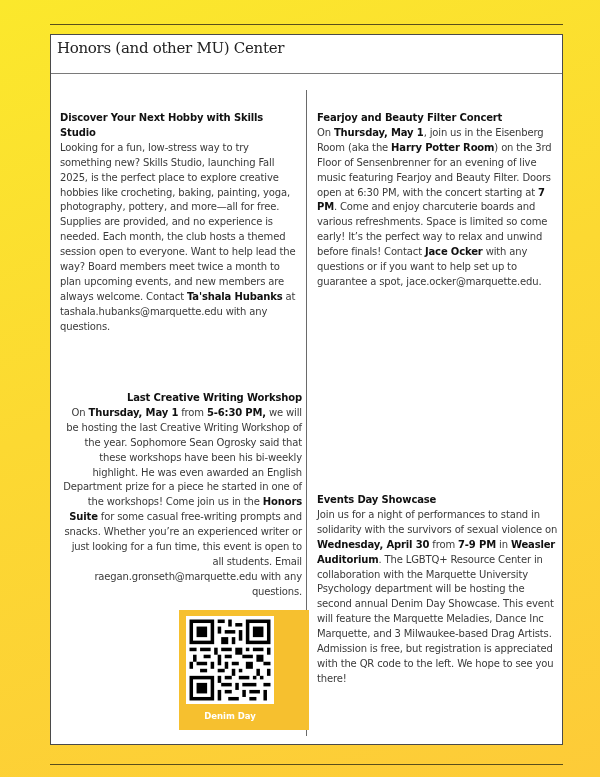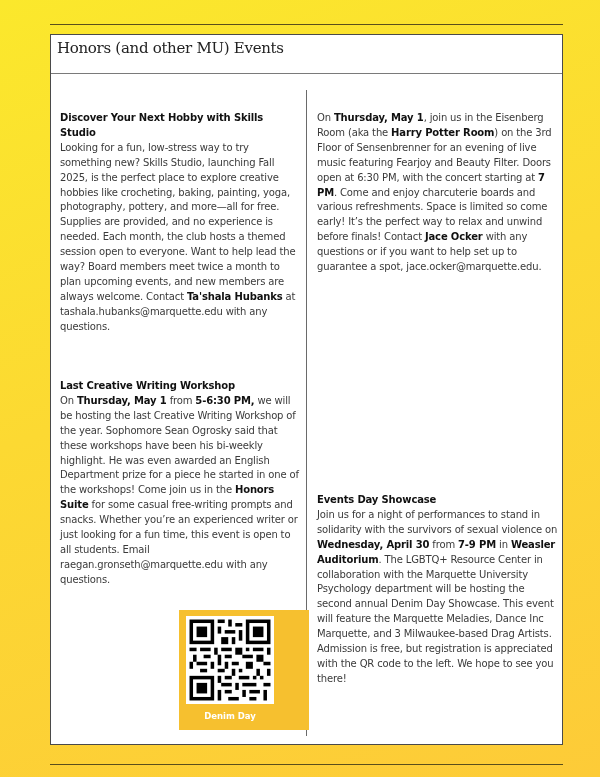--- a/index.html
+++ b/index.html
@@ -27,21 +27,21 @@
   .divider {
     position: absolute; left: 255px; top: 55px; width: 1px; height: 646px; background: #6a6a6a;
   }
   .event {
     position: absolute; font-size: 10px; line-height: 14.9px; color: #3a3a3a;
     letter-spacing: -0.15px;
   }
   .event .title { font-weight: bold; color: #111; display: block; }
   .event b { color: #111; }
   .ev1 { left: 9px; top: 76px; width: 240px; }
-  .ev2 { left: 9px; top: 344px; width: 242px; }
+  .ev2 { left: 9px; top: 356px; width: 242px; text-align: right; }
   .ev3 { left: 266px; top: 76px; width: 240px; }
   .ev4 { left: 266px; top: 458px; width: 244px; }
   .photo {
     position: absolute; left: 264px; top: 304px; width: 237px; height: 94px;
     background: radial-gradient(ellipse at 50% 45%, #6b3a14 0%, #2a160a 45%, #0d0704 100%);
     border: 1px solid #555; overflow: hidden;
   }
   .photo .glow {
     position: absolute; width: 30px; height: 30px; border-radius: 50%;
     background: radial-gradient(circle, rgba(255,190,90,0.75) 0%, rgba(255,150,40,0) 70%);
@@ -65,36 +65,37 @@
     font-size: 8.5px; font-weight: bold; color: #fff;
   }
 </style>
 </head>
 <body>
 
 <div class="rule top"></div>
 
 <div class="box">
   <div class="box-header">
-    <div class="box-title">Honors (and other MU) Events</div>
+    <div class="box-title">Honors (and other MU) Center</div>
   </div>
 
   <div class="divider"></div>
 
   <div class="event ev1">
     <span class="title">Discover Your Next Hobby with Skills Studio</span>
     <span>Looking for a fun, low-stress way to try something new? Skills Studio, launching Fall 2025, is the perfect place to explore creative hobbies like crocheting, baking, painting, yoga, photography, pottery, and more—all for free. Supplies are provided, and no experience is needed. Each month, the club hosts a themed session open to everyone. Want to help lead the way? Board members meet twice a month to plan upcoming events, and new members are always welcome. Contact </span><b>Ta'shala Hubanks</b><span> at tashala.hubanks@marquette.edu with any questions.</span>
   </div>
 
   <div class="event ev2">
     <span class="title">Last Creative Writing Workshop</span>
     <span>On </span><b>Thursday, May 1</b><span> from </span><b>5-6:30 PM,</b><span> we will be hosting the last Creative Writing Workshop of the year. Sophomore Sean Ogrosky said that these workshops have been his bi-weekly highlight. He was even awarded an English Department prize for a piece he started in one of the workshops! Come join us in the </span><b>Honors Suite</b><span> for some casual free-writing prompts and snacks. Whether you’re an experienced writer or just looking for a fun time, this event is open to all students. Email raegan.gronseth@marquette.edu with any questions.</span>
   </div>
 
   <div class="event ev3">
+    <span class="title">Fearjoy and Beauty Filter Concert</span>
     <span>On </span><b>Thursday, May 1</b><span>, join us in the Eisenberg Room (aka the </span><b>Harry Potter Room</b><span>) on the 3rd Floor of Sensenbrenner for an evening of live music featuring Fearjoy and Beauty Filter. Doors open at 6:30 PM, with the concert starting at </span><b>7 PM</b><span>. Come and enjoy charcuterie boards and various refreshments. Space is limited so come early! It’s the perfect way to relax and unwind before finals! Contact </span><b>Jace Ocker</b><span> with any questions or if you want to help set up to guarantee a spot, jace.ocker@marquette.edu.</span>
   </div>
 
 
   <div class="event ev4">
     <span class="title">Events Day Showcase</span>
     <span>Join us for a night of performances to stand in solidarity with the survivors of sexual violence on </span><b>Wednesday, April 30</b><span> from </span><b>7-9 PM</b><span> in </span><b>Weasler Auditorium</b><span>. The LGBTQ+ Resource Center in collaboration with the Marquette University Psychology department will be hosting the second annual Denim Day Showcase. This event will feature the Marquette Meladies, Dance Inc Marquette, and 3 Milwaukee-based Drag Artists. Admission is free, but registration is appreciated with the QR code to the left. We hope to see you there!</span>
   </div>
 
   <div class="qr-card">

